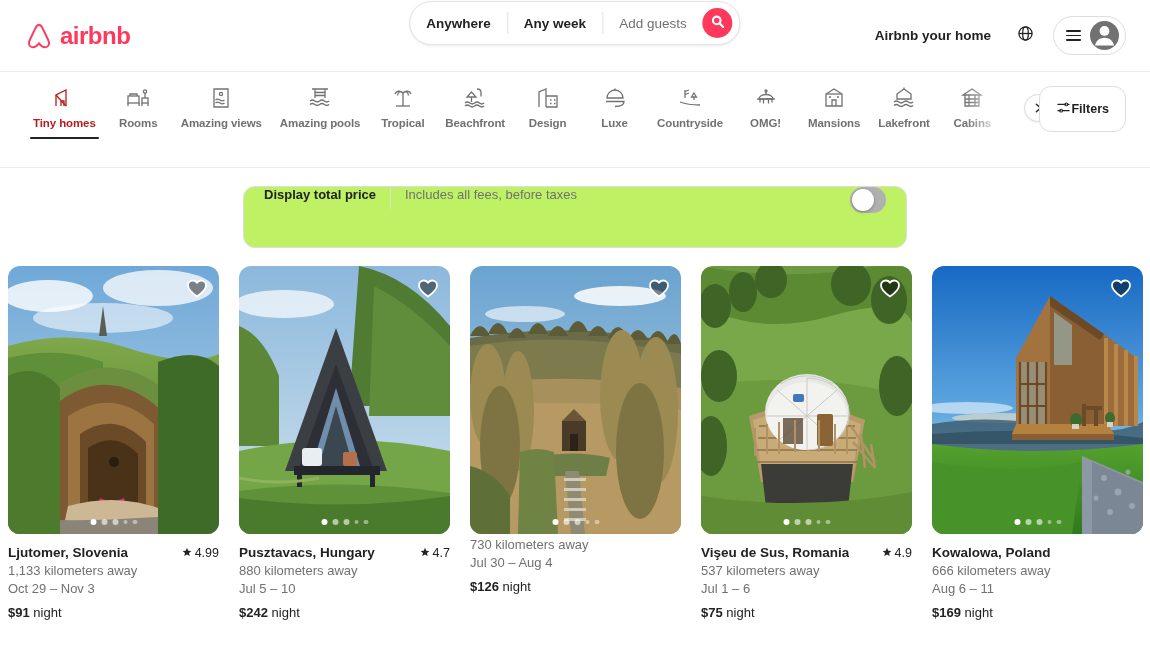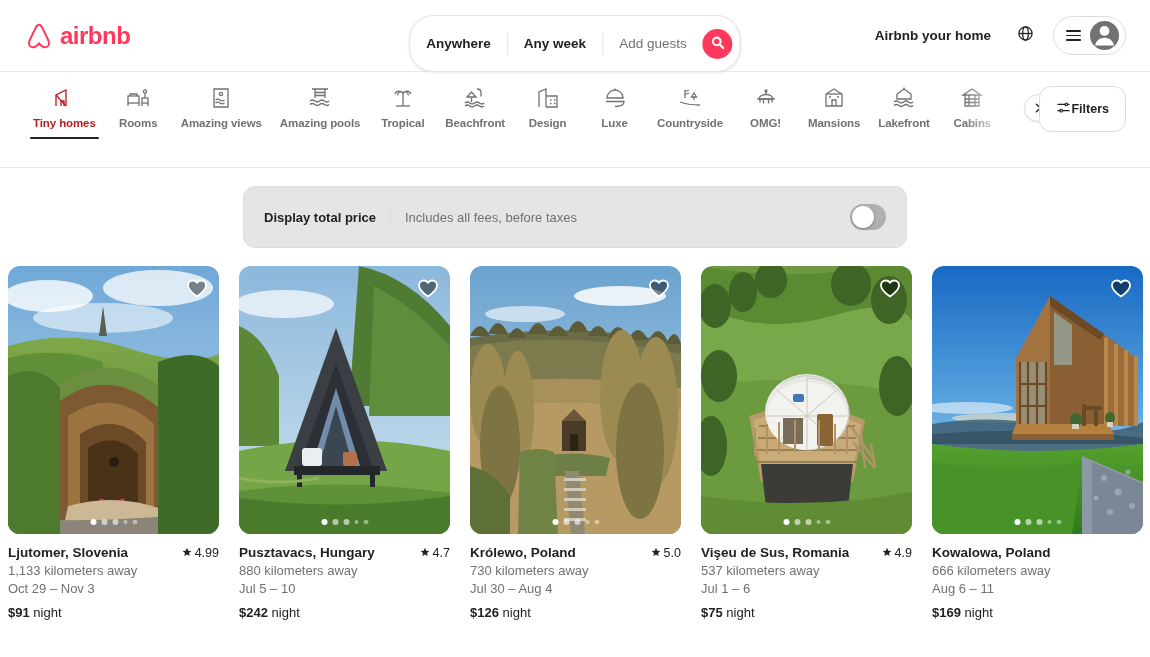--- a/index.html
+++ b/index.html
@@ -32,22 +32,22 @@
     font-weight: 700;
     letter-spacing: -0.5px;
     color: #FF385C;
     line-height: 1;
   }
 
   .searchbar {
     position: absolute;
     left: 50%;
     transform: translateX(-50%);
-    top: 15px;
-    height: 57px;
+    top: 1px;
+    height: 44px;
     display: flex;
     align-items: center;
     border: 1px solid #e4e4e4;
     border-radius: 24px;
     background: #fff;
     box-shadow: 0 1px 3px rgba(0,0,0,0.09);
     padding: 0 7px 0 0;
   }
   .sb-seg {
     font-size: 13.5px;
@@ -188,23 +188,23 @@
   .pricepanel-wrap {
     display: flex; justify-content: center;
     padding-top: 18px;
   }
   .pricepanel {
     width: 664px;
     height: 62px;
     border: 1px solid #dddddd;
     border-radius: 12px;
     display: flex;
-    align-items: center;
+    align-items: flex-start;
     padding: 0 20px;
-    background: #e5e5e5;
+    background: #bef264;
   }
   .pp-title { font-size: 13px; font-weight: 700; color: #222; }
   .pp-sep { width: 1px; height: 22px; background: #dddddd; margin: 0 14px; }
   .pp-sub { font-size: 13px; color: #717171; }
   .toggle {
     margin-left: auto;
     width: 36px; height: 26px;
     border-radius: 13px;
     background: #b0b0b0;
     position: relative;
@@ -699,31 +699,20 @@
         </svg>
       </span>
       <span class="dots">
         <span class="dot active"></span>
         <span class="dot"></span>
         <span class="dot"></span>
         <span class="dot small"></span>
         <span class="dot small"></span>
       </span>
     </div>
-    <div class="card-head">
-      <span class="card-title">Królewo, Poland</span>
-      <span class="card-rating">
-        <span>
-          <svg viewBox="0 0 24 24" fill="#222">
-              <path d="M12 2l3 6.9 7.5.6-5.7 4.9 1.7 7.3L12 17.8 5.5 21.7l1.7-7.3L1.5 9.5 9 8.9z"></path>
-            </svg>
-        </span>
-        <span>5.0</span>
-      </span>
-    </div>
     <div class="card-sub">730 kilometers away</div>
     <div class="card-sub">Jul 30 – Aug 4</div>
     <div class="card-price">
       <b>$126</b>
       <span>night</span>
     </div>
   </div>
 
   <div class="card">
     <div class="card-img">

